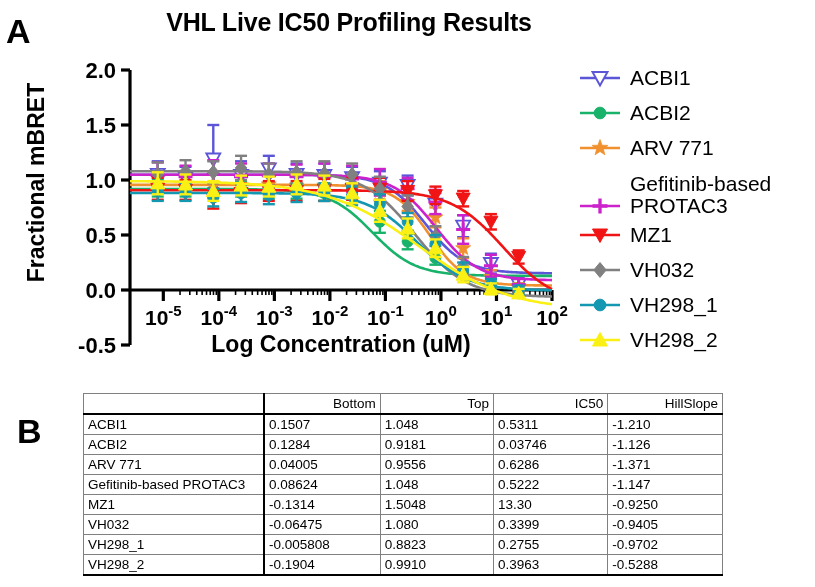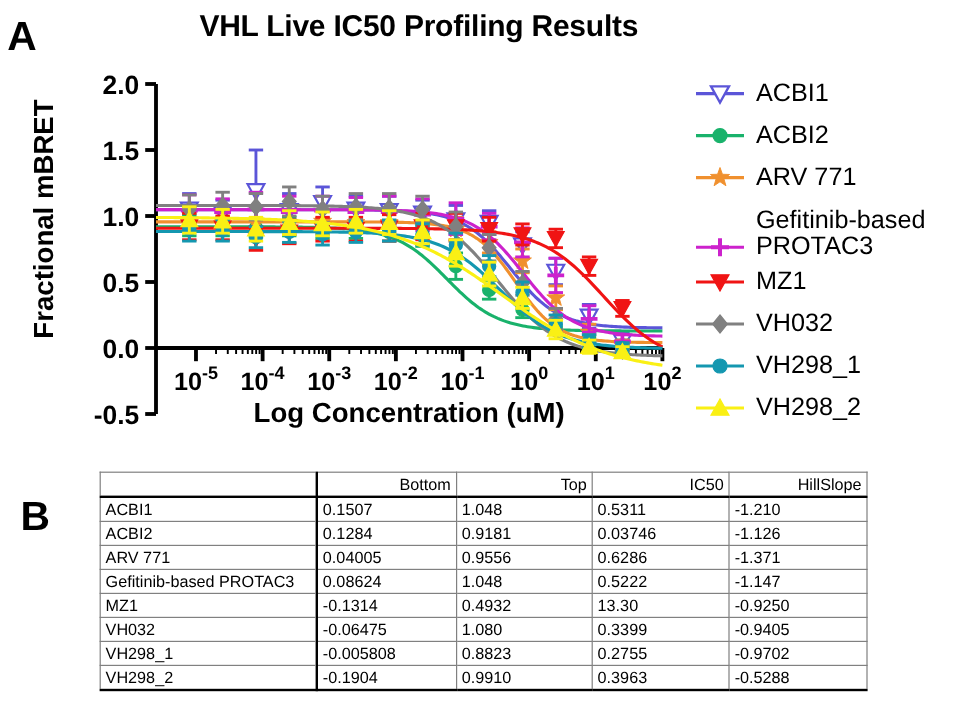--- a/index.html
+++ b/index.html
@@ -941,21 +941,21 @@
       <tr>
         <td class="name-col">Gefitinib-based PROTAC3</td>
         <td class="v">0.08624</td>
         <td class="v">1.048</td>
         <td class="v">0.5222</td>
         <td class="v">-1.147</td>
       </tr>
       <tr>
         <td class="name-col">MZ1</td>
         <td class="v">-0.1314</td>
-        <td class="v">0.4932</td>
+        <td class="v">1.5048</td>
         <td class="v">13.30</td>
         <td class="v">-0.9250</td>
       </tr>
       <tr>
         <td class="name-col">VH032</td>
         <td class="v">-0.06475</td>
         <td class="v">1.080</td>
         <td class="v">0.3399</td>
         <td class="v">-0.9405</td>
       </tr>

